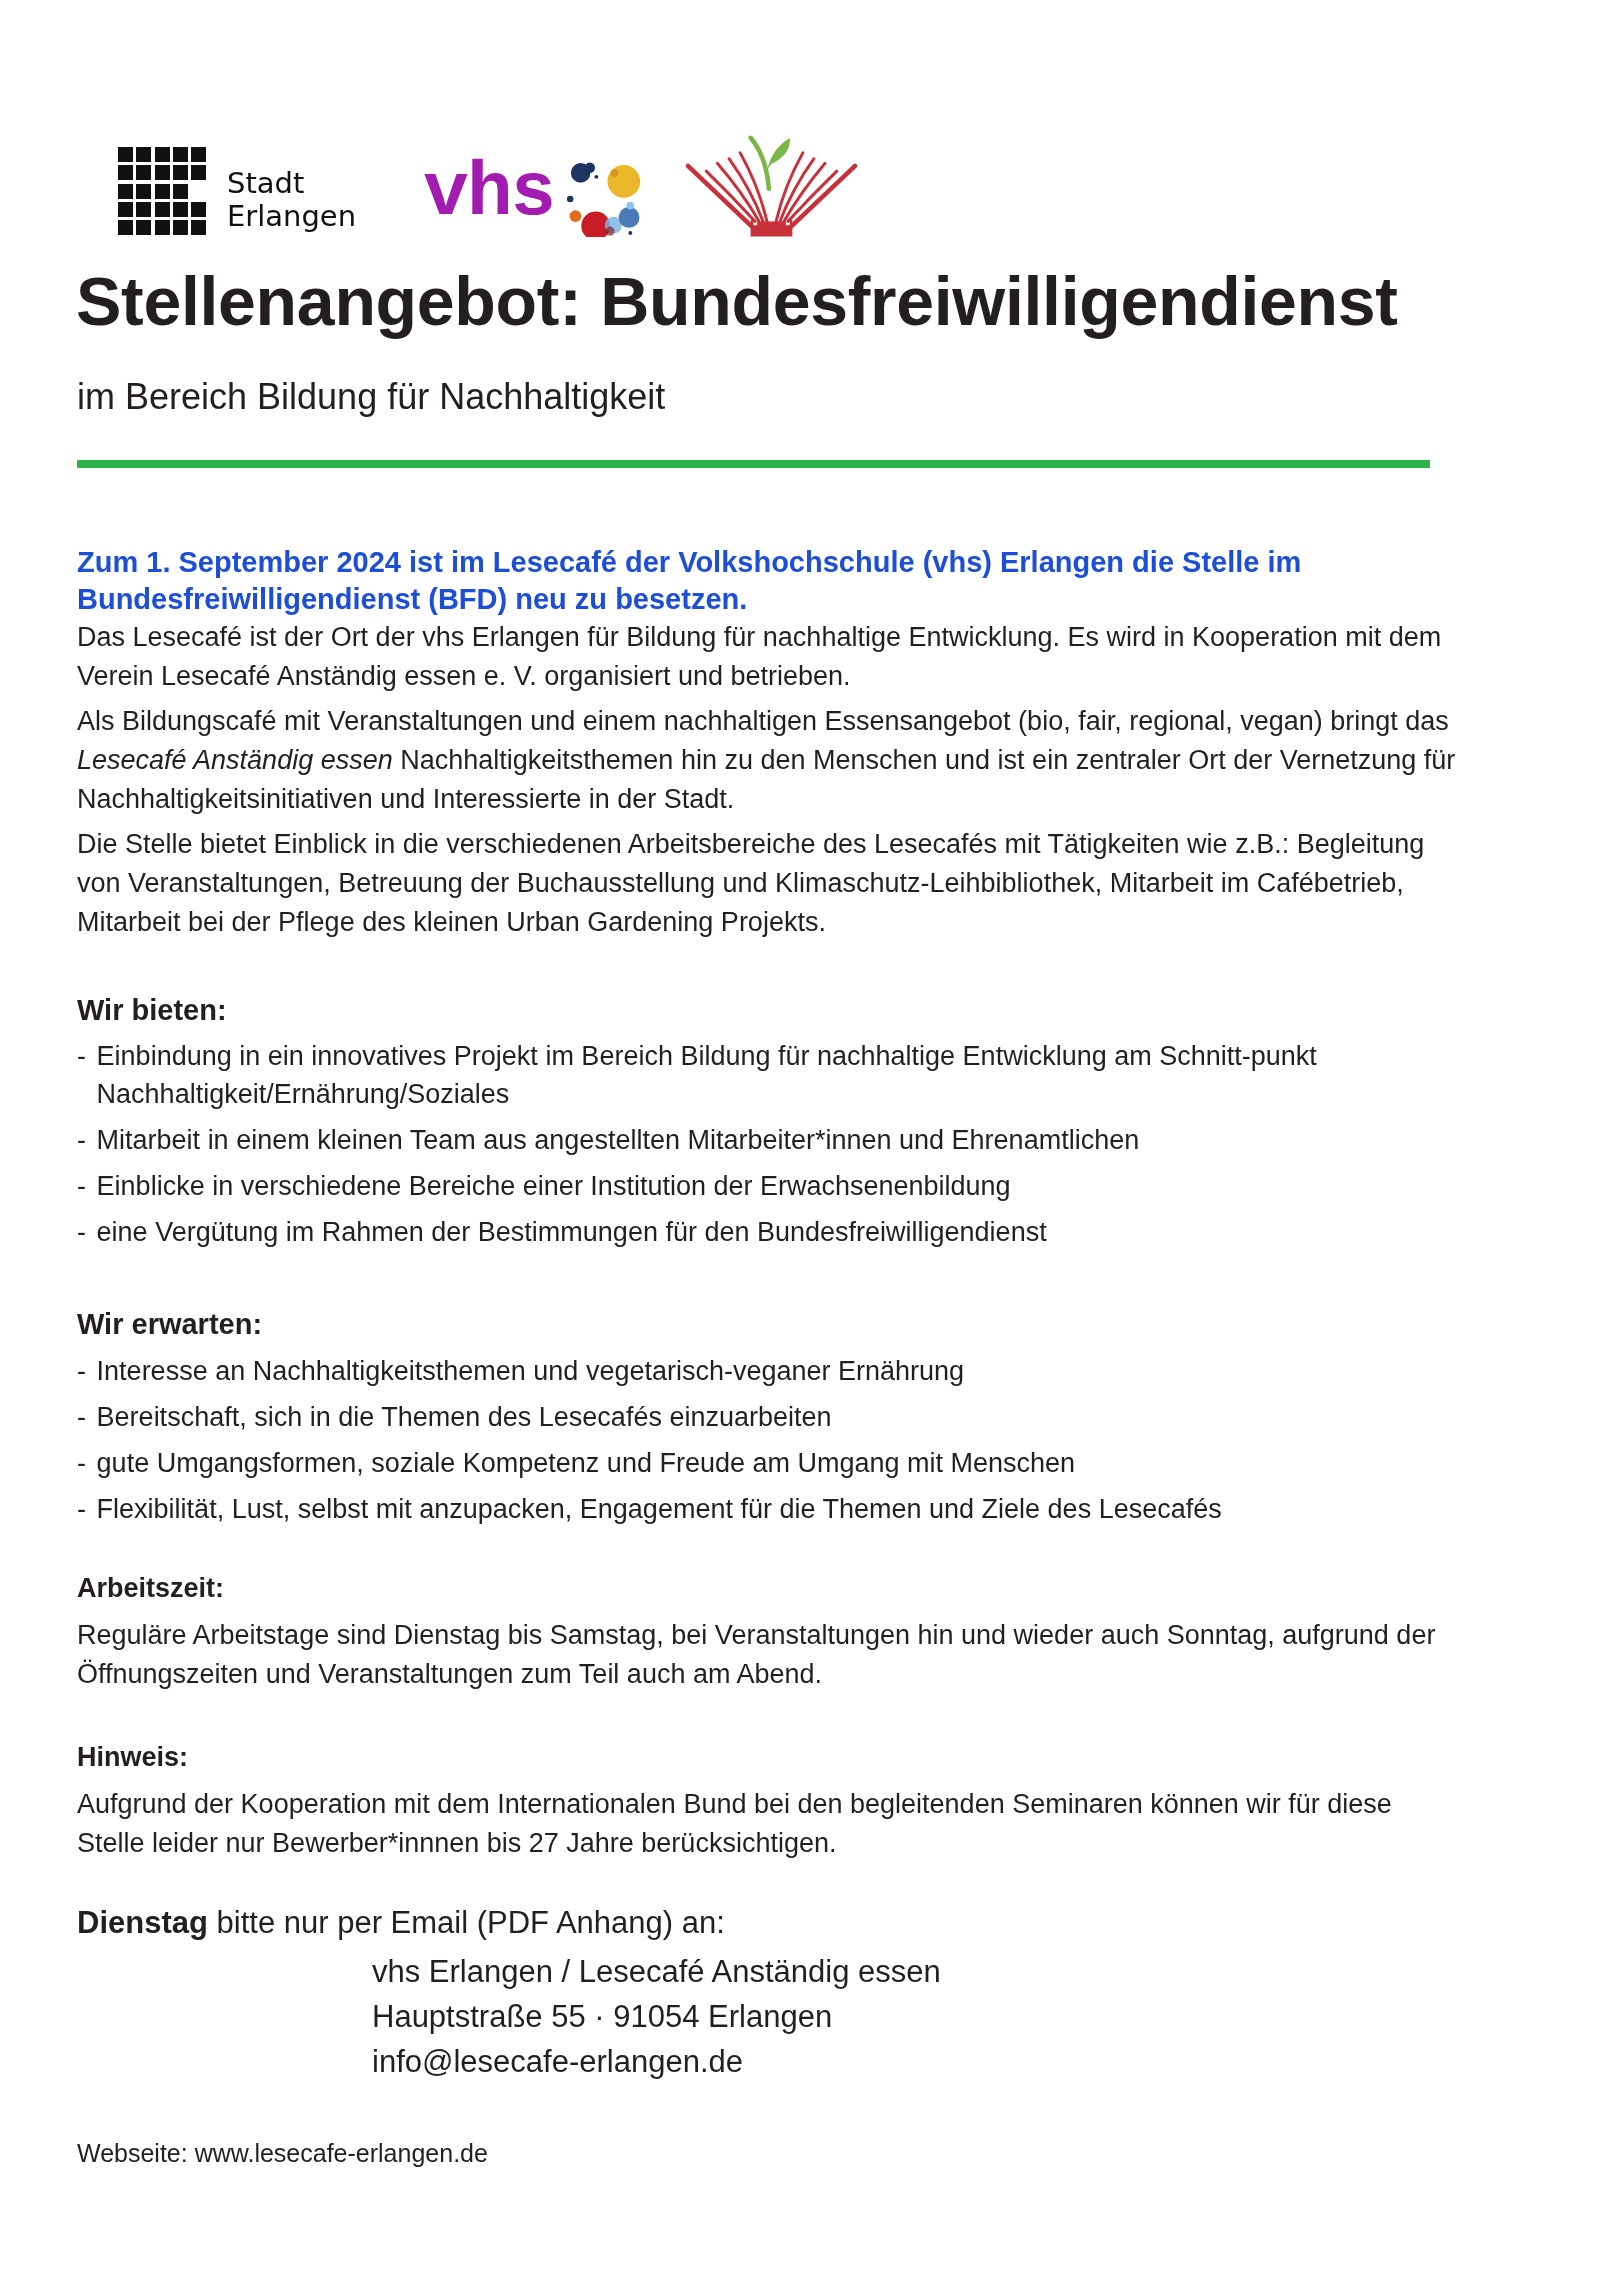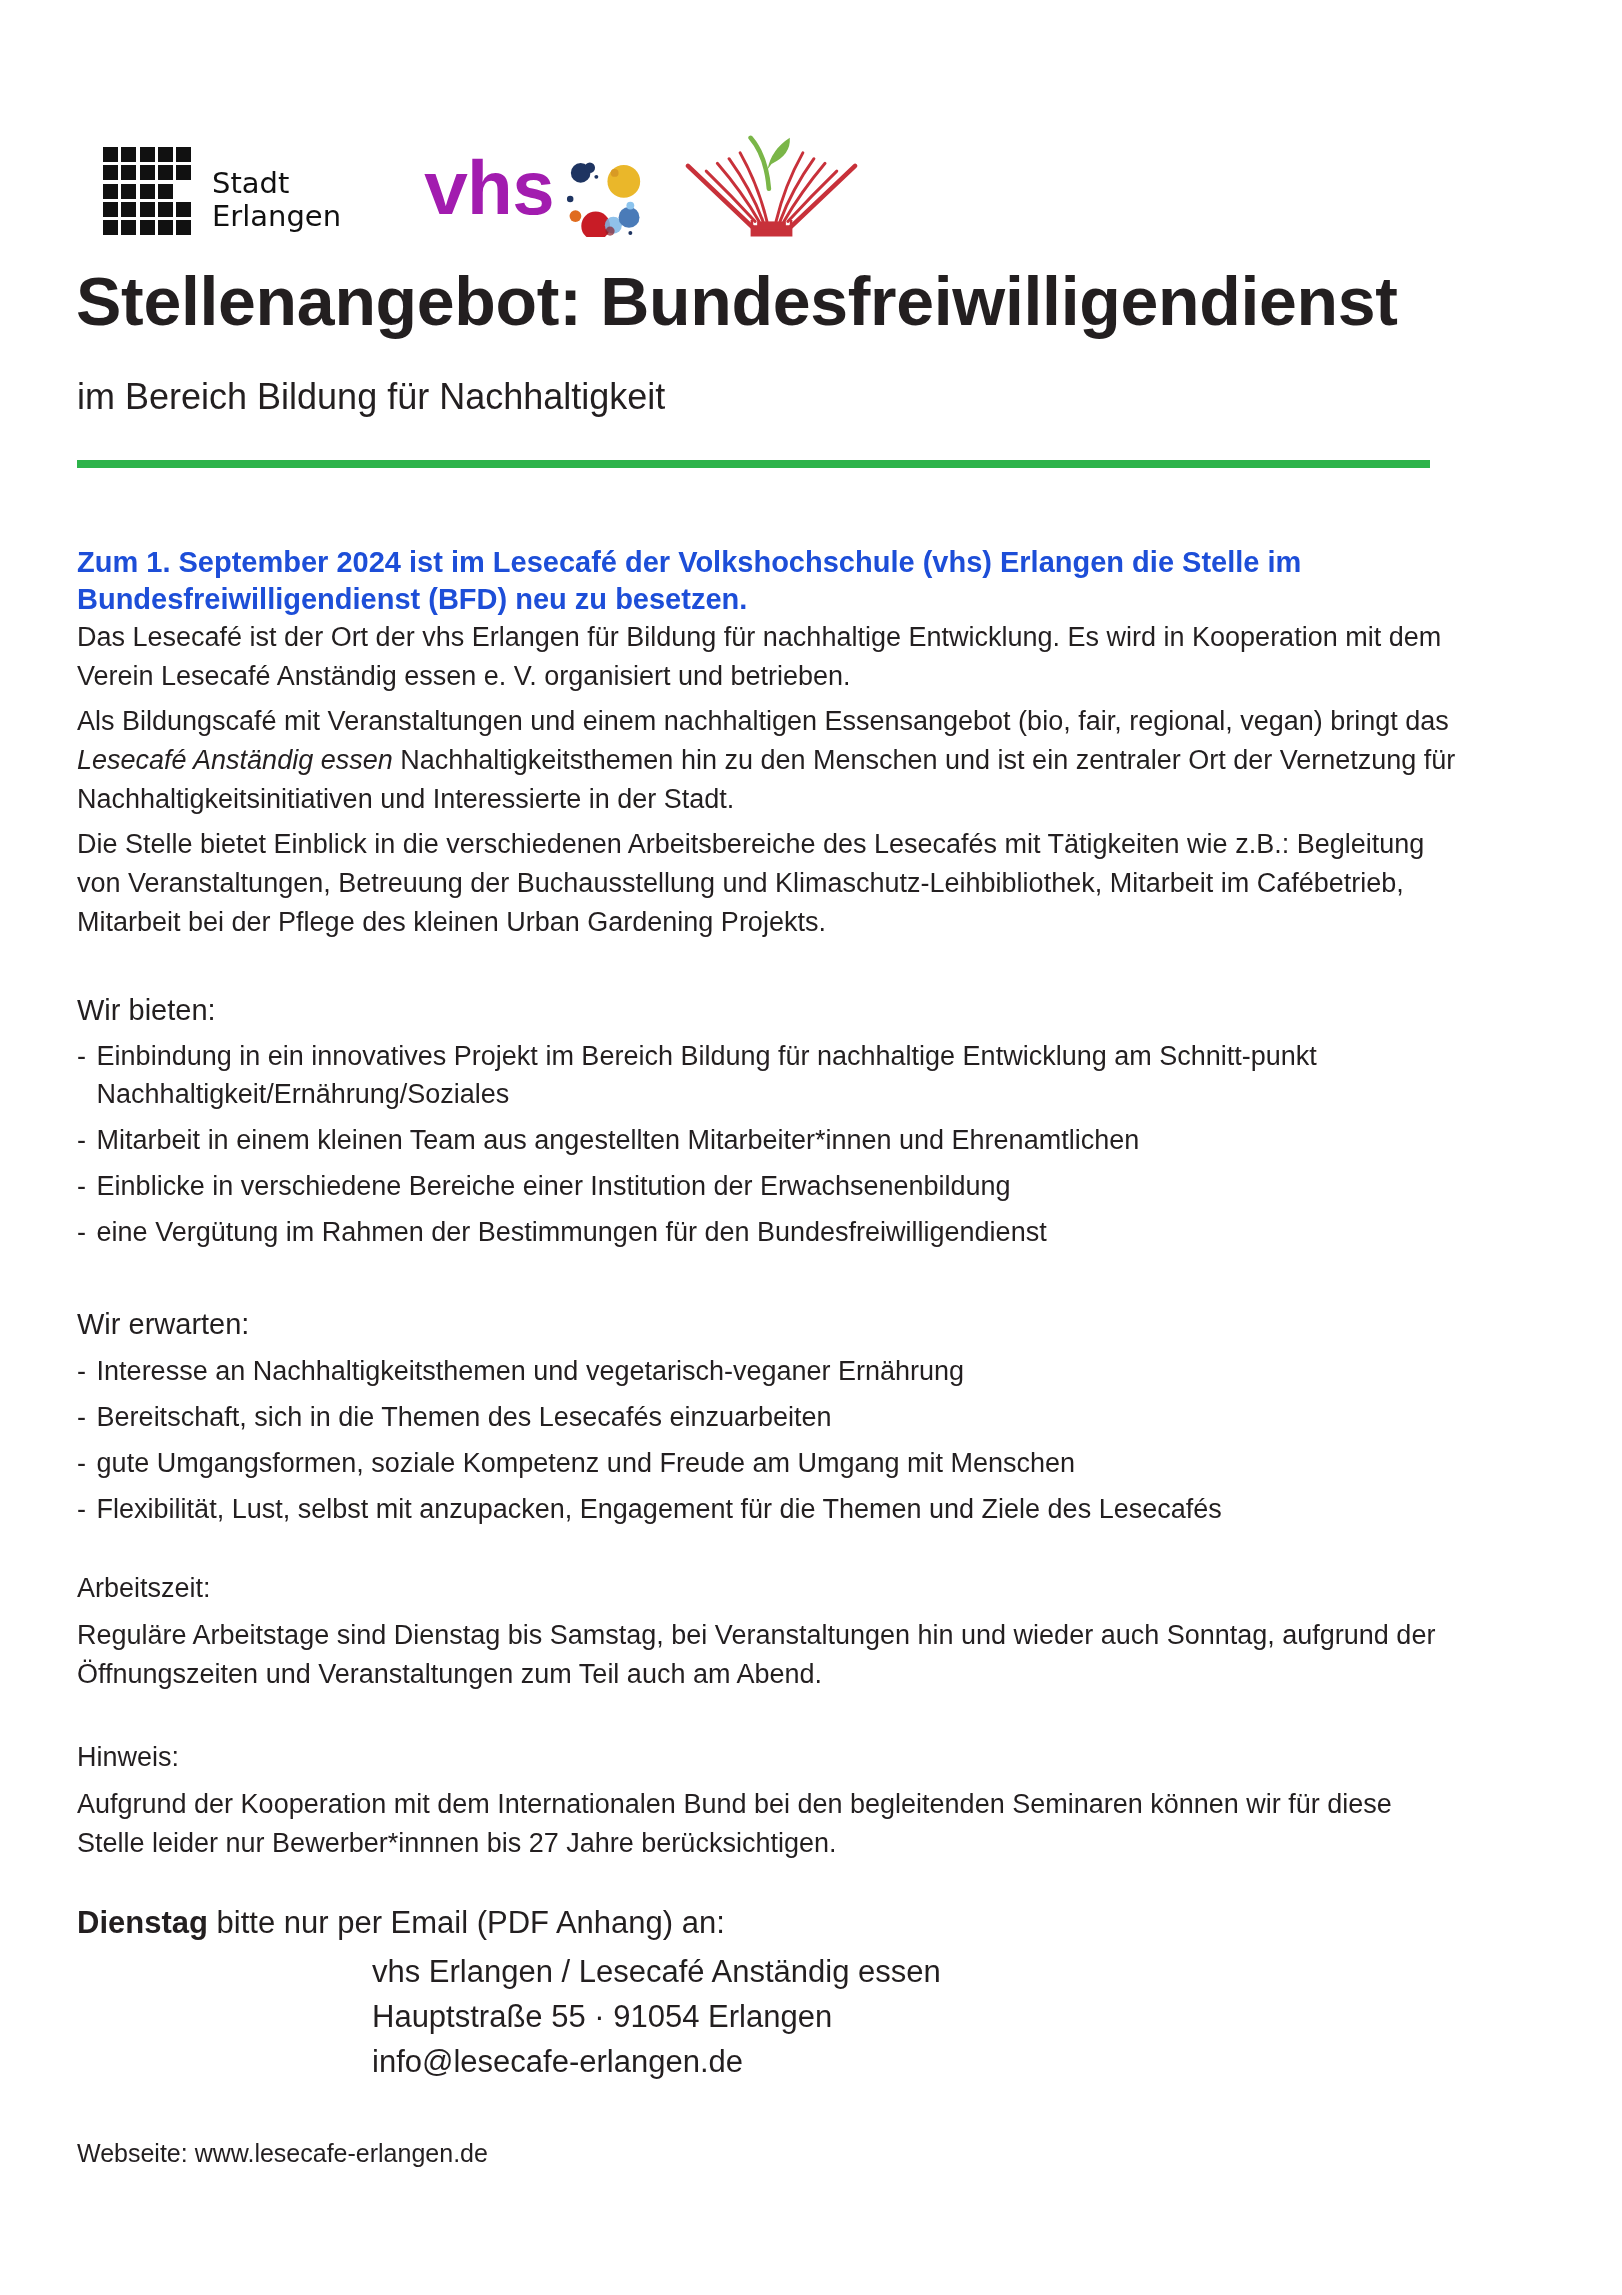--- a/index.html
+++ b/index.html
@@ -11,21 +11,21 @@
       width: 1622px;
       height: 2295px;
       position: relative;
       overflow: hidden;
       font-family: "Liberation Sans", sans-serif;
       color: #231f20;
     }
     .abs { position: absolute; }
 
     
-    #logo-stadt { left: 103px; top: 147px; width: 249px; height: 92px; padding-left: 17px; }
+    #logo-stadt { left: 118px; top: 147px; width: 249px; height: 92px; padding-left: 17px; }
     .grid { position: absolute; left: 0; top: 0; width: 89px; height: 89px; }
     .grid .row { display: flex; gap: 3.3px; height: 15px; margin-bottom: 3.3px; }
     .grid .sq { width: 15px; height: 15px; background: #111; }
     .stadt-text {
       position: absolute; left: 109px; top: 19.6px;
       font-family: "DejaVu Sans", sans-serif;
       font-size: 29px; line-height: 33px; color: #111;
     }
     #logo-vhs { left: 422px; top: 152px; width: 222px; height: 85px; }
     .vhs-text {
@@ -62,21 +62,21 @@
     
     .body-text {
       font-size: 27px; line-height: 39px; width: 1387px;
     }
     .body-text p { margin: 0; }
     #intro { left: 77px; top: 618px; }
     #intro p + p { margin-top: 5.9px; }
     em { font-style: italic; }
 
     .section-heading {
-      font-size: 29px; font-weight: normal; line-height: 37px; white-space: nowrap; text-align: center;
+      font-size: 29px; font-weight: bold; line-height: 37px; white-space: nowrap; text-align: center;
     }
     .section-heading.small { font-size: 27px; }
 
     ul.dash {
       list-style: none; margin: 0; padding: 0;
       font-size: 27px; line-height: 38px; width: 1400px;
     }
     ul.dash li {
       position: relative; padding-left: 19.6px; margin-bottom: 7.9px;
     }

